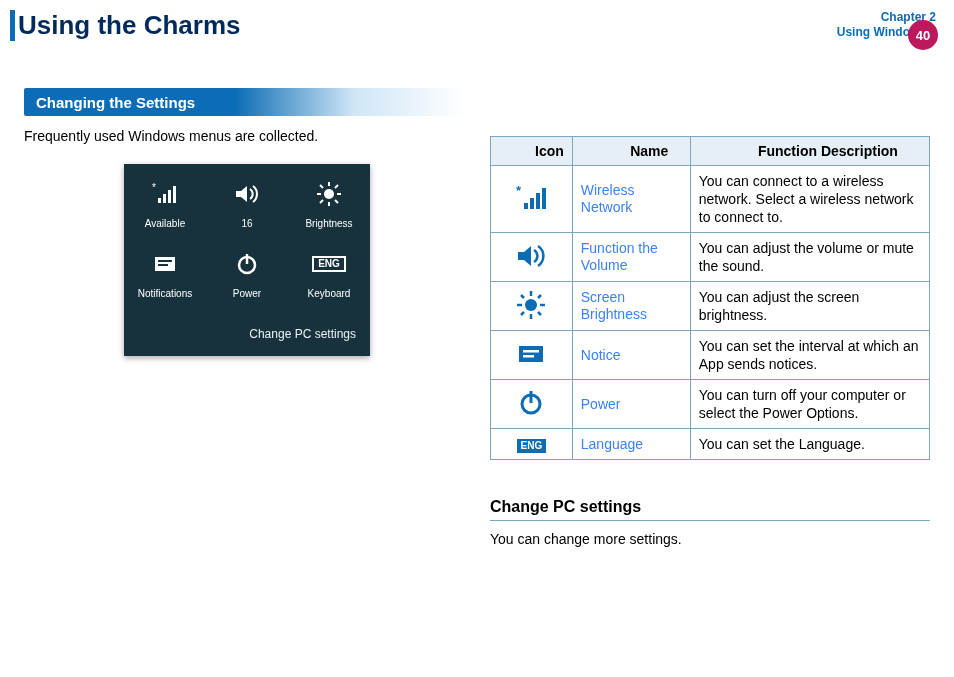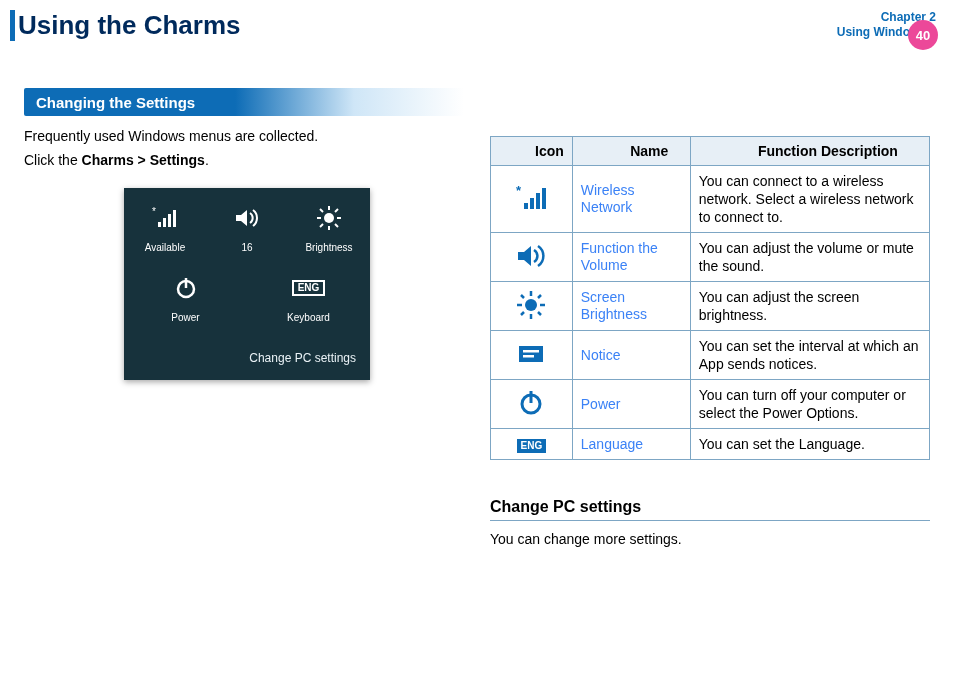--- a/index.html
+++ b/index.html
@@ -28,21 +28,21 @@
     color: #0d6cb6;
     font-weight: 700;
     font-size: 12px;
     line-height: 15px;
   }
   .page-badge {
     position: absolute;
     top: 10px; right: -2px;
     width: 30px; height: 30px;
     border-radius: 50%;
-    background: #ec4899;
+    background: #be185d;
     color: #fff;
     display: flex;
     align-items: center;
     justify-content: center;
     font-weight: 700;
     font-size: 13px;
   }
   .header-right-inner { }
   
   .section-bar {
@@ -171,23 +171,20 @@
     <div>Chapter 2</div>
     <div>Using Windows 8</div>
   </div>
   <div class="page-badge">40</div>
 </div>
 
 <div class="section-bar">Changing the Settings</div>
 
 <div class="left-body">
   <p>Frequently used Windows menus are collected.</p>
-  <p>
-    <span>Click the </span><b>Charms &gt; Settings</b><span>.</span>
-  </p>
 
   <div class="panel">
     <div class="panel-row">
       <div class="panel-item">
         <div class="ico">
           <svg width="26" height="22" viewBox="0 0 26 22">
               <text x="0" y="8" font-size="10" fill="#fff">*</text>
               <rect x="6" y="15" width="3" height="5"></rect>
               <rect x="11" y="11" width="3" height="9"></rect>
               <rect x="16" y="7" width="3" height="13"></rect>
@@ -221,20 +218,30 @@
                 <line x1="4" y1="22" x2="7" y2="19"></line>
               </g>
             </svg>
         </div>
         <div>Brightness</div>
       </div>
     </div>
     <div class="panel-row">
       <div class="panel-item">
         <div class="ico">
+          <svg width="26" height="20" viewBox="0 0 26 20">
+              <rect x="3" y="3" width="20" height="14" fill="#fff"></rect>
+              <rect x="6" y="6" width="14" height="2" fill="#17323c"></rect>
+              <rect x="6" y="10" width="10" height="2" fill="#17323c"></rect>
+            </svg>
+        </div>
+        <div>Notifications</div>
+      </div>
+      <div class="panel-item">
+        <div class="ico">
           <svg width="24" height="24" viewBox="0 0 24 24">
               <circle cx="12" cy="13" r="8" fill="none" stroke="#fff" stroke-width="2.5"></circle>
               <line x1="12" y1="2" x2="12" y2="12" stroke="#fff" stroke-width="2.5"></line>
             </svg>
         </div>
         <div>Power</div>
       </div>
       <div class="panel-item">
         <div class="ico">
           <span class="eng-box">ENG</span>

